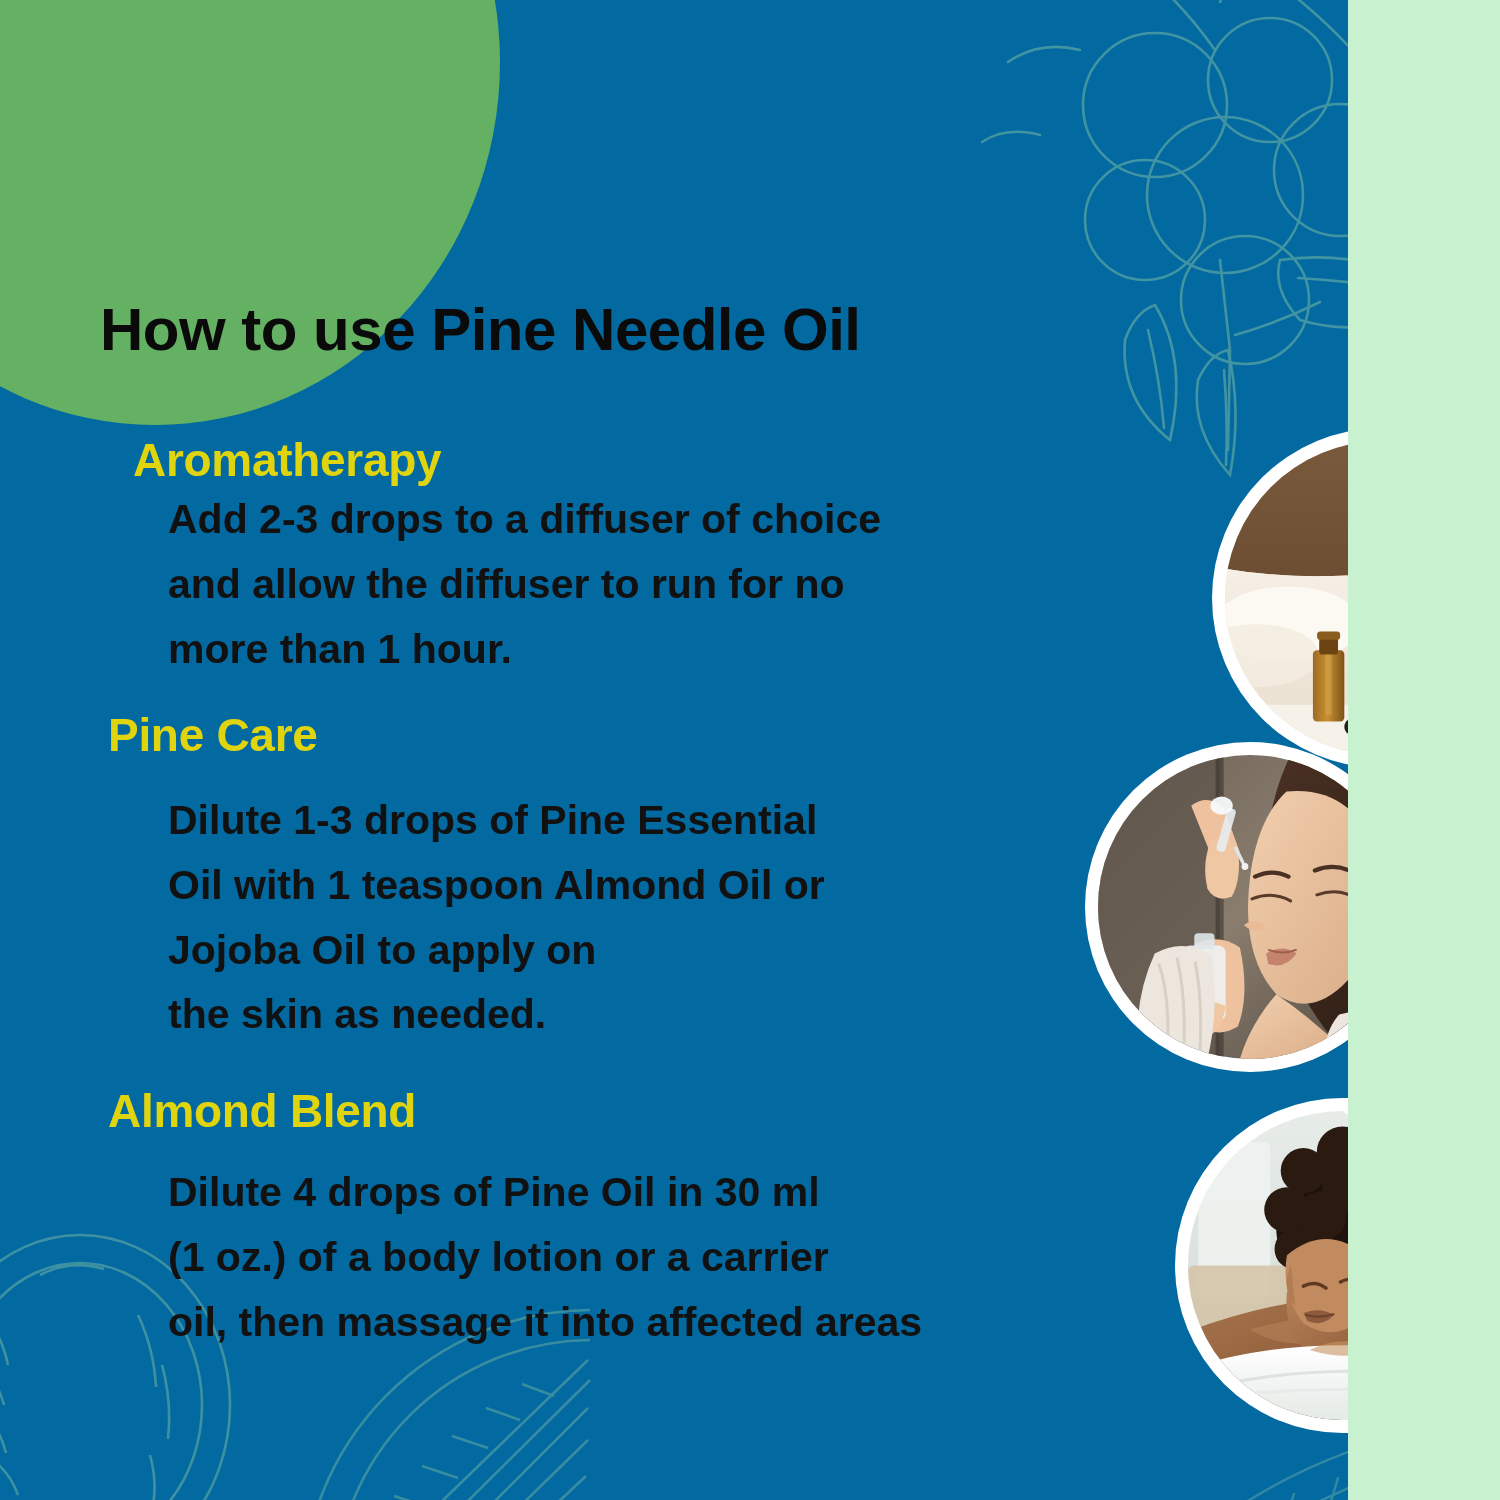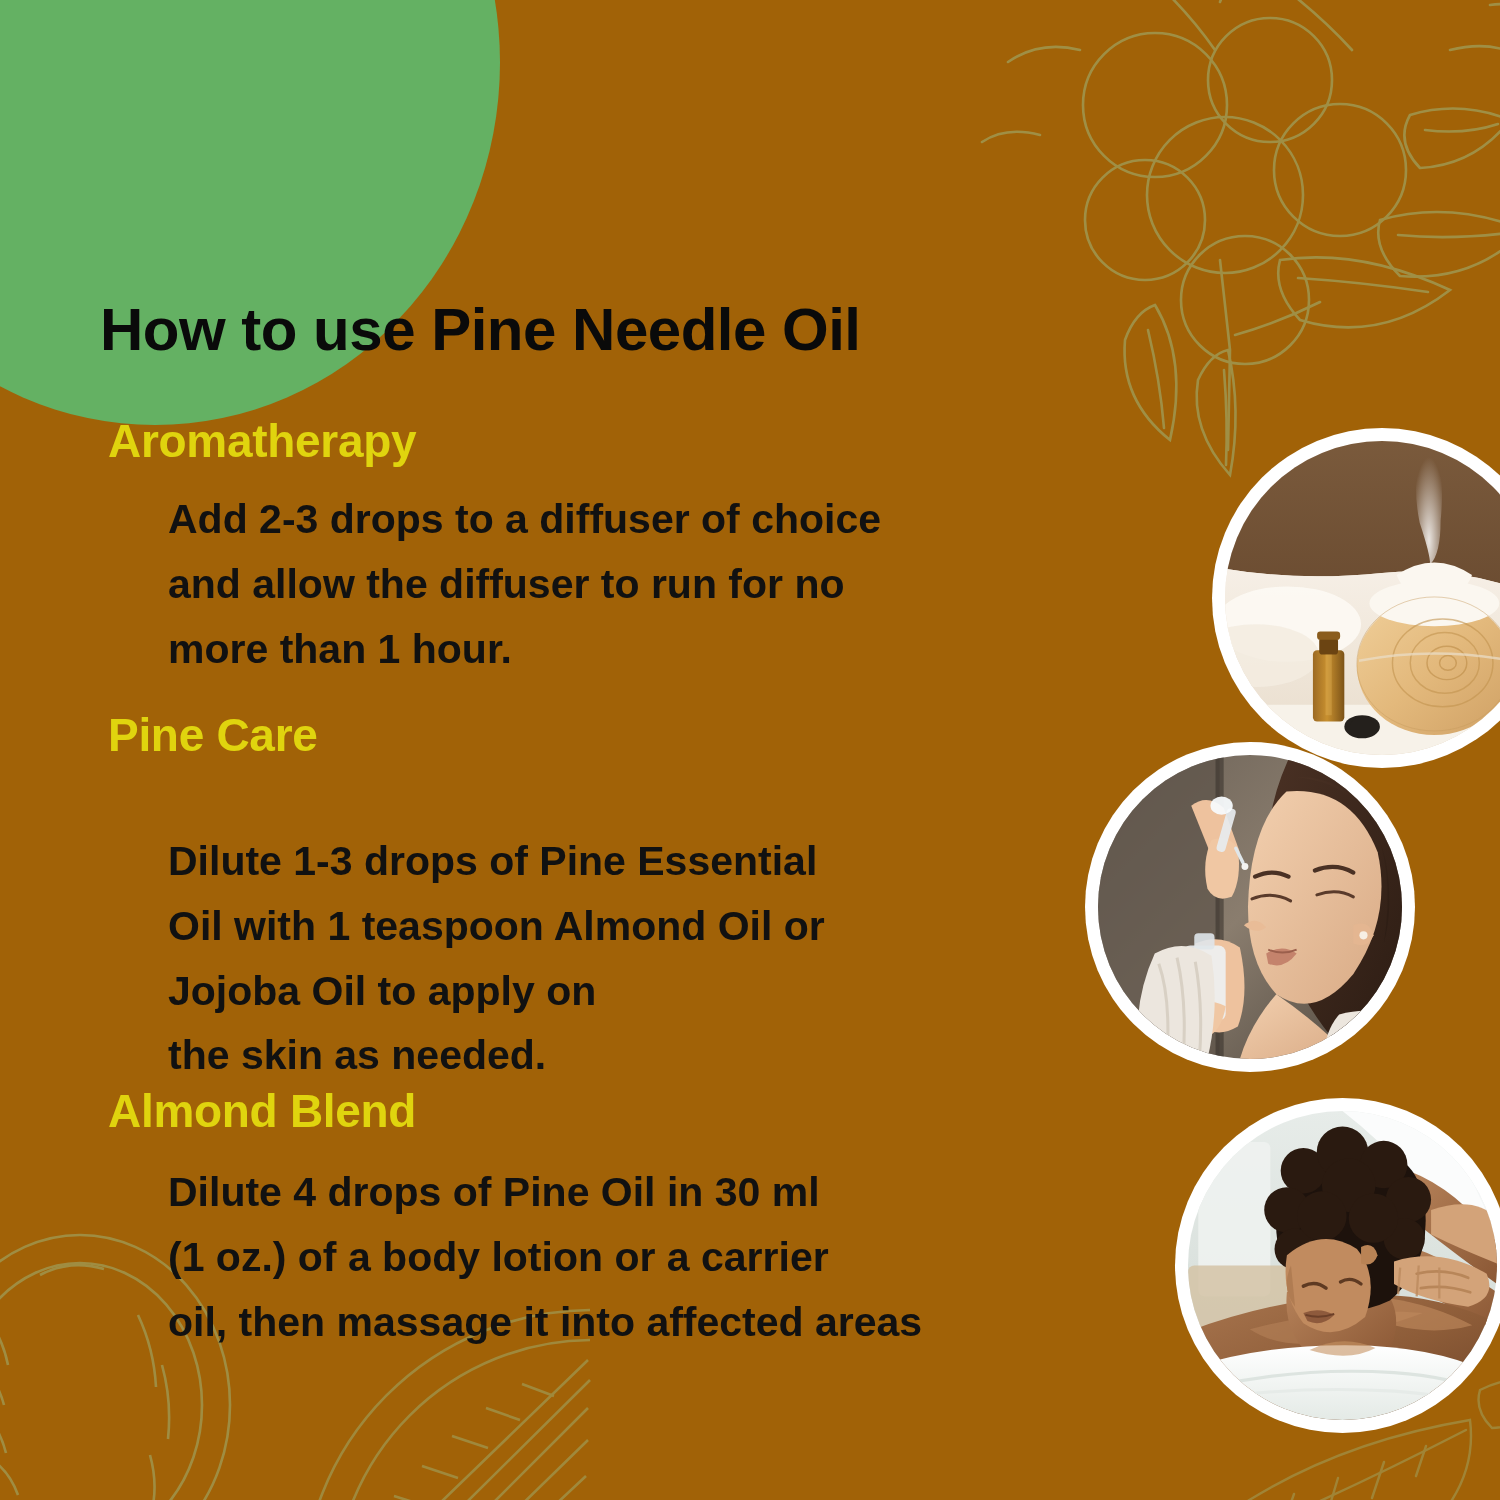--- a/index.html
+++ b/index.html
@@ -11,23 +11,23 @@
     height: 1500px;
     background: #c8f2cf;
     font-family: "Liberation Sans", sans-serif;
     overflow: hidden;
     position: relative;
   }
 
   #poster {
     position: absolute;
     inset: 0;
-    width: 1500px;
+    width: 1348px;
     height: 1500px;
-    background: #a16207;
+    background: #0369a1;
     overflow: hidden;
   }
 
   
   .bg-art {
     position: absolute;
     pointer-events: none;
   }
   #botanical-topright {
     top: -70px;
@@ -97,25 +97,25 @@
     position: absolute;
     left: 168px;
     font-size: 41px;
     font-weight: bold;
     font-stretch: condensed;
     color: #111111;
     line-height: 1.58;
     white-space: pre-line;
   }
 
-  #sec-aroma-heading { top: 418px; }
+  #sec-aroma-heading { top: 437px; margin-left: 25px; }
   #sec-aroma-body    { top: 487px; }
 
   #sec-skin-heading  { top: 712px; }
-  #sec-skin-body     { top: 829px; }
+  #sec-skin-body     { top: 788px; }
 
   #sec-massage-heading { top: 1088px; }
   #sec-massage-body    { top: 1160px; }
 
   
   .photo-circle {
     position: absolute;
     border-radius: 50%;
     background: #ffffff;
     box-shadow: 0 0 0 0 rgba(0,0,0,0);

